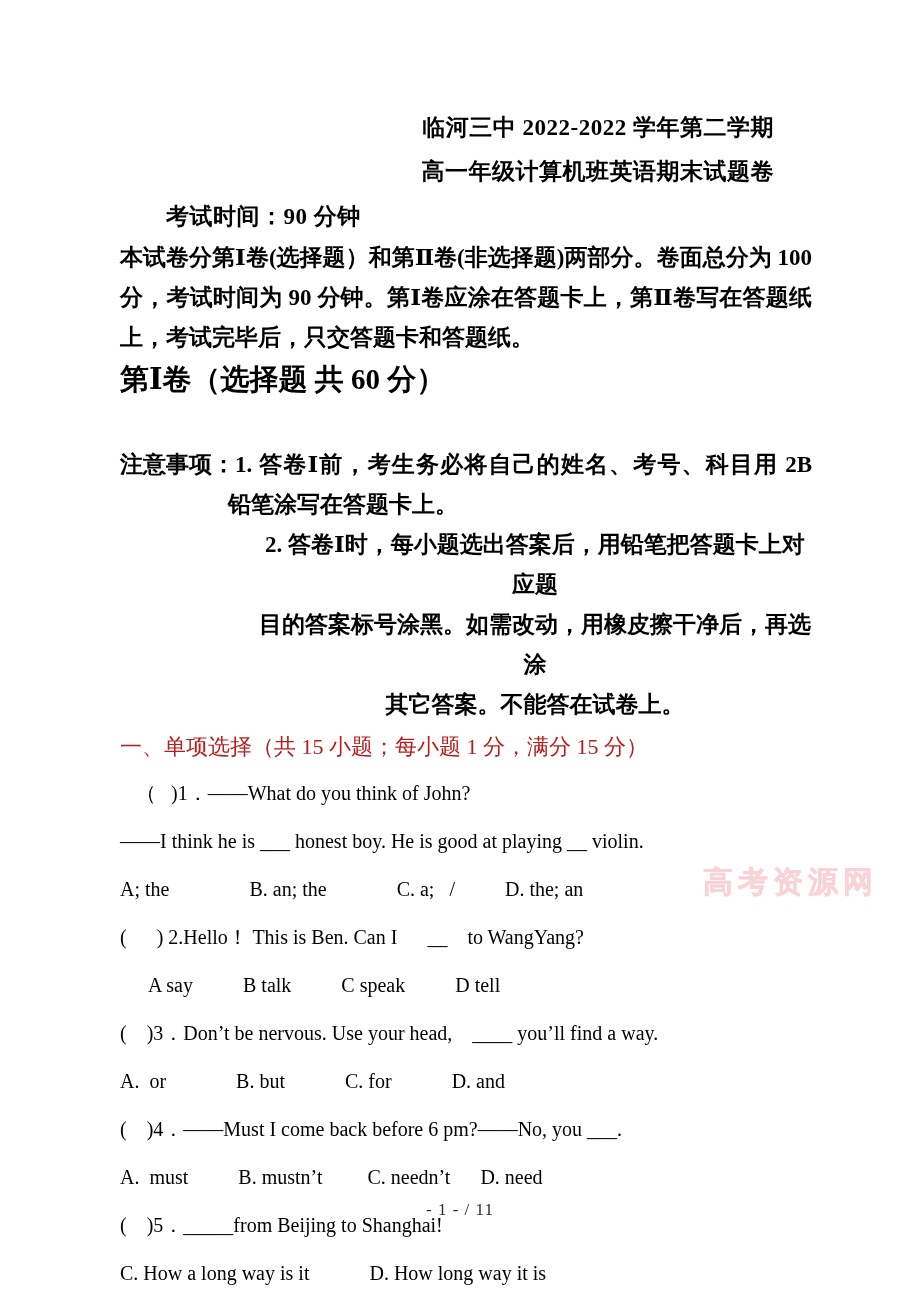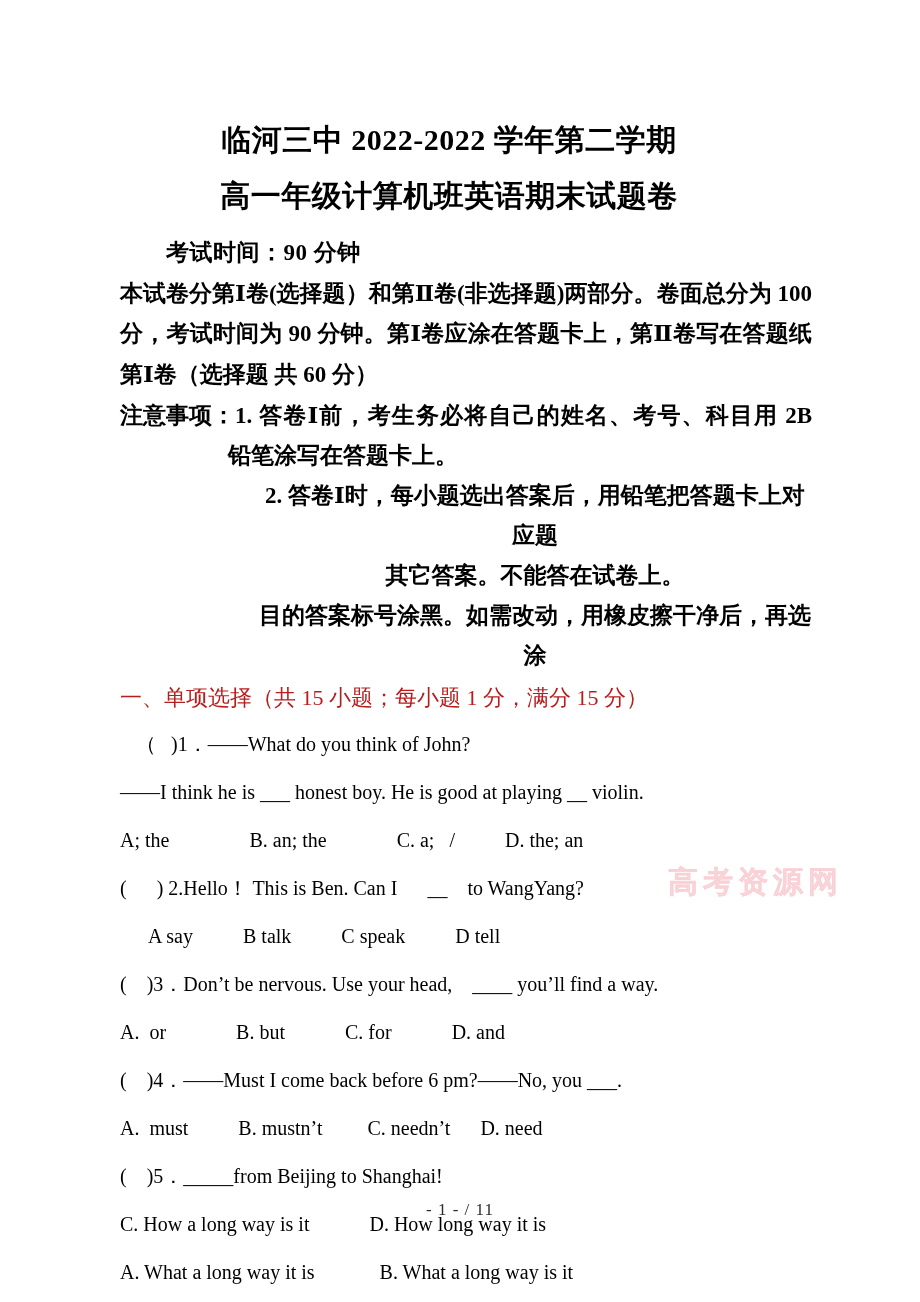--- a/index.html
+++ b/index.html
@@ -23,26 +23,26 @@
     position: absolute;
     left: 0;
     top: 0;
     width: 920px;
     padding: 104px 108px 0 120px;
     box-sizing: border-box;
   }
 
   
   .title {
-    text-align: center;
+    text-align: right;
     font-weight: bold;
-    font-size: 30px;
+    font-size: 23px;
     line-height: 40px;
     letter-spacing: 0.5px;
-    margin: 16px;
+    margin: 4px;
     padding-right: 34px;
   }
   .title + .title { margin-top: 0; }
 
   .examtime {
     font-weight: bold;
     font-size: 23px;
     line-height: 42px;
     margin: 0;
     padding-left: 46px;
@@ -53,30 +53,31 @@
     font-weight: bold;
     font-size: 23px;
     line-height: 40px;
     margin: 0;
     letter-spacing: 0px;
   }
   .para.j { text-align: justify; text-align-last: justify; }
 
   .sec-head {
     font-weight: bold;
-    font-size: 23px;
+    font-size: 29px;
     line-height: 42px;
     margin: 0;
   }
 
   .note-row {
     display: flex;
     font-weight: bold;
     font-size: 23px;
     line-height: 40px;
+    margin-top: 45px;
   }
   .note-label { flex: 0 0 auto; white-space: nowrap; }
   .note-body  { flex: 1 1 auto; }
   .note-body.j { text-align: justify; text-align-last: justify; }
   .note-indent { padding-left: 108px; }
   .note-indent2 { padding-left: 138px; text-align: center; }
 
   .gray-head {
     font-size: 22px;
     line-height: 44px;
@@ -95,21 +96,21 @@
   }
   .q.stem   { padding-left: 16px; }
   .q.stem0  { padding-left: 0px; }
   .q.cont   { padding-left: 0px; }
   .q.opts   { padding-left: 0px; }
   .q.opts-i { padding-left: 28px; }
 
   
   .watermark {
     position: absolute;
-    left: 668px;
+    left: 703px;
     top: 862px;
     font-size: 30px;
     font-weight: bold;
     letter-spacing: 5px;
     color: #f9cdd2;
     opacity: 0.72;
     white-space: nowrap;
     font-family: "Liberation Serif", "DejaVu Serif", serif;
     pointer-events: none;
     -webkit-text-stroke: 0.4px #f7bfc6;
@@ -137,32 +138,33 @@
 
   <div class="doc">
 
     <div class="title">临河三中 2022-2022 学年第二学期</div>
     <div class="title">高一年级计算机班英语期末试题卷</div>
 
     <div class="examtime">考试时间：90 分钟</div>
 
     <div class="para j">本试卷分第Ⅰ卷(选择题）和第Ⅱ卷(非选择题)两部分。卷面总分为 100</div>
     <div class="para j">分，考试时间为 90 分钟。第Ⅰ卷应涂在答题卡上，第Ⅱ卷写在答题纸</div>
+    <div class="para">上，考试完毕后，只交答题卡和答题纸。</div>
 
     <div class="sec-head">第Ⅰ卷（选择题 共 60 分）</div>
 
     <div class="note-row">
       <div class="note-label">注意事项：</div>
       <div class="note-body j">1. 答卷Ⅰ前，考生务必将自己的姓名、考号、科目用 2B</div>
     </div>
     <div class="para note-indent">铅笔涂写在答题卡上。</div>
 
     <div class="para note-indent2">2. 答卷Ⅰ时，每小题选出答案后，用铅笔把答题卡上对应题</div>
+    <div class="para note-indent2">目的答案标号涂黑。如需改动，用橡皮擦干净后，再选涂</div>
     <div class="para note-indent2">其它答案。不能答在试卷上。</div>
-    <div class="para note-indent2">目的答案标号涂黑。如需改动，用橡皮擦干净后，再选涂</div>
 
     <div class="gray-head">一、单项选择（共 15 小题；每小题 1 分，满分 15 分）</div>
 
     <div class="q stem">（   )1．——What do you think of John?</div>
     <div class="q cont">——I think he is ___ honest boy. He is good at playing __ violin.</div>
     <div class="q opts">A; the                B. an; the              C. a;   /          D. the; an</div>
 
     <div class="q stem0">(      ) 2.Hello！ This is Ben. Can I      __    to WangYang?</div>
     <div class="q opts-i">A say          B talk          C speak          D tell</div>
 

